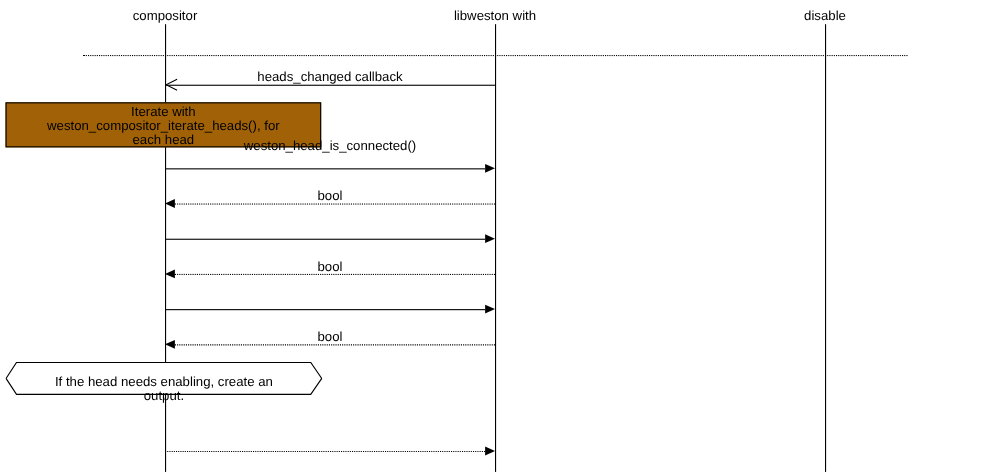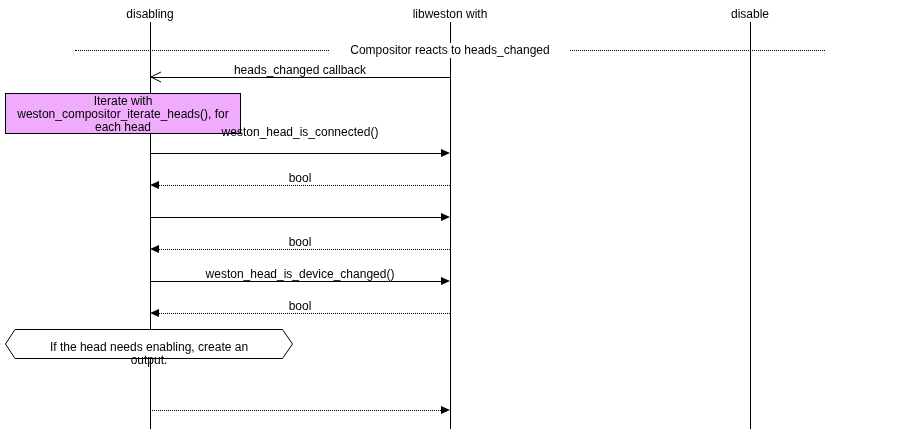--- a/index.html
+++ b/index.html
@@ -23,46 +23,45 @@
     border-top:4px solid transparent; border-bottom:4px solid transparent;
     border-left:9px solid #000;
   }
   .arrow-left {
     position:absolute; width:0; height:0;
     border-top:4px solid transparent; border-bottom:4px solid transparent;
     border-right:9px solid #000;
   }
   .open-arrow { position:absolute; }
   .note-box {
-    position:absolute; left:5px; top:93px; width:236px; height:41px;
-    border:1px solid #000; background:#f0abfc; text-align:center;
+    position:absolute; left:5px; top:93px; width:287px; height:41px;
+    border:1px solid #000; background:#a16207; text-align:center;
     white-space:pre-line; line-height:13px; padding-top:1px;
   }
   .hexnote { position:absolute; left:5px; width:288px; height:30px; }
   .hexnote svg { position:absolute; left:0; top:0; }
   .hexnote .txt {
     position:relative; width:100%; height:100%; text-align:center;
     white-space:pre-line; line-height:13px; padding-top:12px;
   }
 </style>
 </head>
 <body>
 
 <div class="diagram">
 
-  <div class="ll-label" style="left:90px;width:120px;">disabling</div>
+  <div class="ll-label" style="left:90px;width:120px;">compositor</div>
   <div class="ll-label" style="left:380px;width:140px;">libweston with</div>
   <div class="ll-label" style="left:690px;width:120px;">disable</div>
 
   <div class="ll-line" style="left:150px;"></div>
   <div class="ll-line" style="left:450px;"></div>
   <div class="ll-line" style="left:750px;"></div>
 
   <div class="hline dotted" style="left:75px;top:50px;width:750px;"></div>
-  <div class="divider-label">Compositor reacts to heads_changed</div>
 
   <div class="msg-label" style="top:63px;">heads_changed callback</div>
   <div class="hline" style="left:150px;top:77px;width:300px;"></div>
   <svg class="open-arrow" style="left:150px;top:71px;" width="12" height="12">
     <polyline points="11,1 1,6 11,11" fill="none" stroke="#000" stroke-width="1"></polyline>
   </svg>
 
   <div class="note-box">Iterate with
 weston_compositor_iterate_heads(), for
 each head</div>
@@ -75,21 +74,20 @@
   <div class="hline dotted" style="left:159px;top:185px;width:291px;"></div>
   <div class="arrow-left" style="left:150px;top:181px;"></div>
 
   <div class="hline" style="left:150px;top:217px;width:291px;"></div>
   <div class="arrow-right" style="left:441px;top:213px;"></div>
 
   <div class="msg-label" style="top:235px;">bool</div>
   <div class="hline dotted" style="left:159px;top:249px;width:291px;"></div>
   <div class="arrow-left" style="left:150px;top:245px;"></div>
 
-  <div class="msg-label" style="top:267px;">weston_head_is_device_changed()</div>
   <div class="hline" style="left:150px;top:281px;width:291px;"></div>
   <div class="arrow-right" style="left:441px;top:277px;"></div>
 
   <div class="msg-label" style="top:299px;">bool</div>
   <div class="hline dotted" style="left:159px;top:313px;width:291px;"></div>
   <div class="arrow-left" style="left:150px;top:309px;"></div>
 
   <div class="hexnote" style="top:329px;">
     <svg width="288" height="30">
       <polygon points="10,0.5 277.5,0.5 287.5,15 277.5,29.5 10,29.5 0.5,15" fill="#fff" stroke="#000" stroke-width="1"></polygon>

